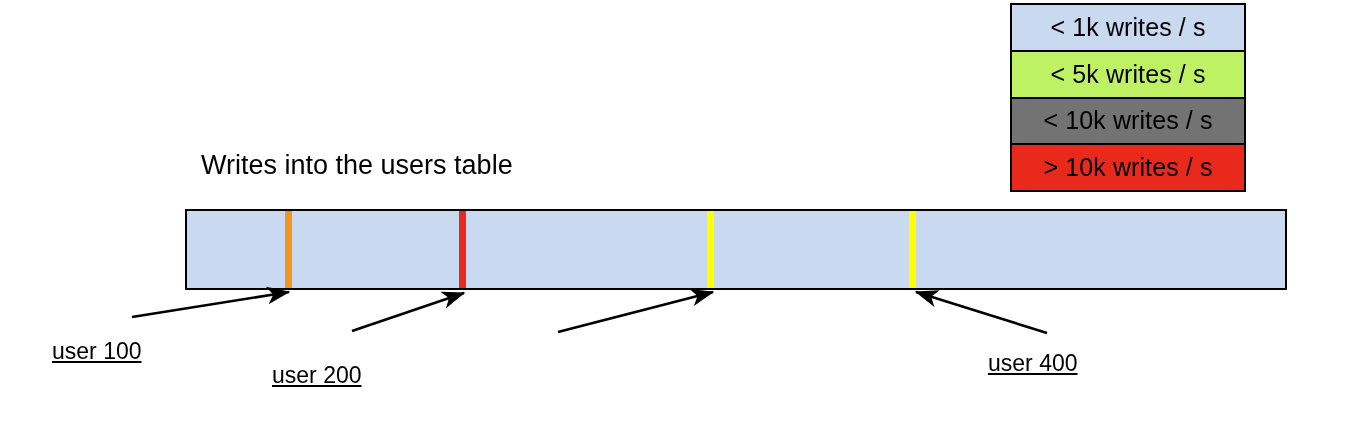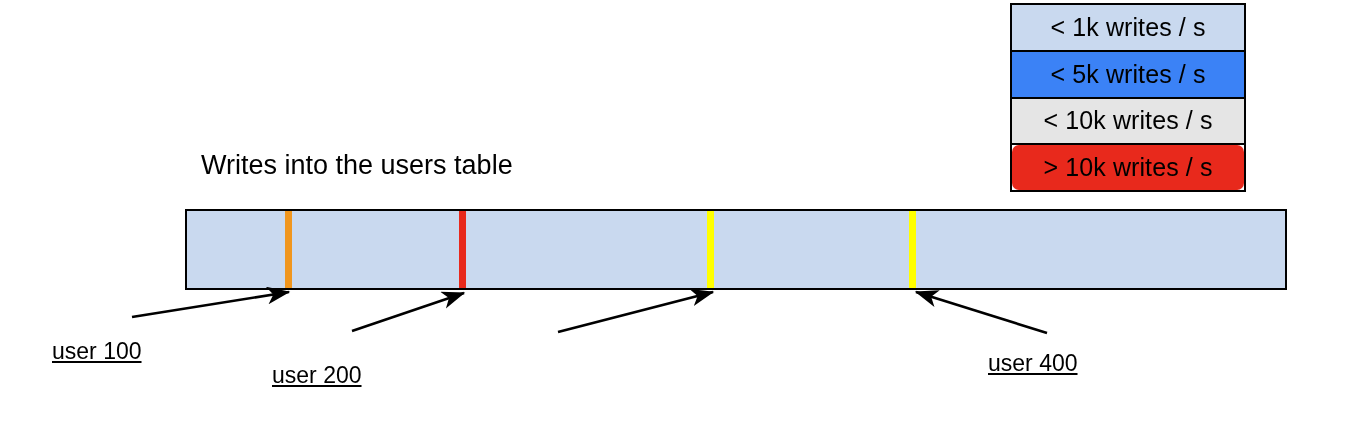--- a/index.html
+++ b/index.html
@@ -40,21 +40,21 @@
     border-bottom: 2px solid #000000;
     box-sizing: border-box;
     display: flex;
     align-items: center;
     justify-content: center;
     font-size: 25px;
     line-height: 1;
     letter-spacing: 0.1px;
     white-space: nowrap;
   }
-  .legend-row:last-child { border-bottom: none; border-radius: 7px; }
+  .legend-row:last-child { border-bottom: none; }
 
   
   .bar {
     position: absolute;
     left: 185px;
     top: 209px;
     width: 1102px;
     height: 81px;
     border: 2px solid #000000;
     box-sizing: border-box;
@@ -95,24 +95,24 @@
 </style>
 </head>
 <body>
 
 <div id="canvas">
 
   <div class="legend">
     <div class="legend-row" style="background: rgb(201, 217, 239);">
       <span>&lt; 1k writes / s</span>
     </div>
-    <div class="legend-row" style="background: #3b82f6;">
+    <div class="legend-row" style="background: #bef264;">
       <span>&lt; 5k writes / s</span>
     </div>
-    <div class="legend-row" style="background: #e5e5e5;">
+    <div class="legend-row" style="background: #737373;">
       <span>&lt; 10k writes / s</span>
     </div>
     <div class="legend-row" style="background: rgb(232, 41, 28);">
       <span>&gt; 10k writes / s</span>
     </div>
   </div>
 
   <div class="title">Writes into the users table</div>
 
   <div class="bar" style="background: rgb(201, 217, 239);">

